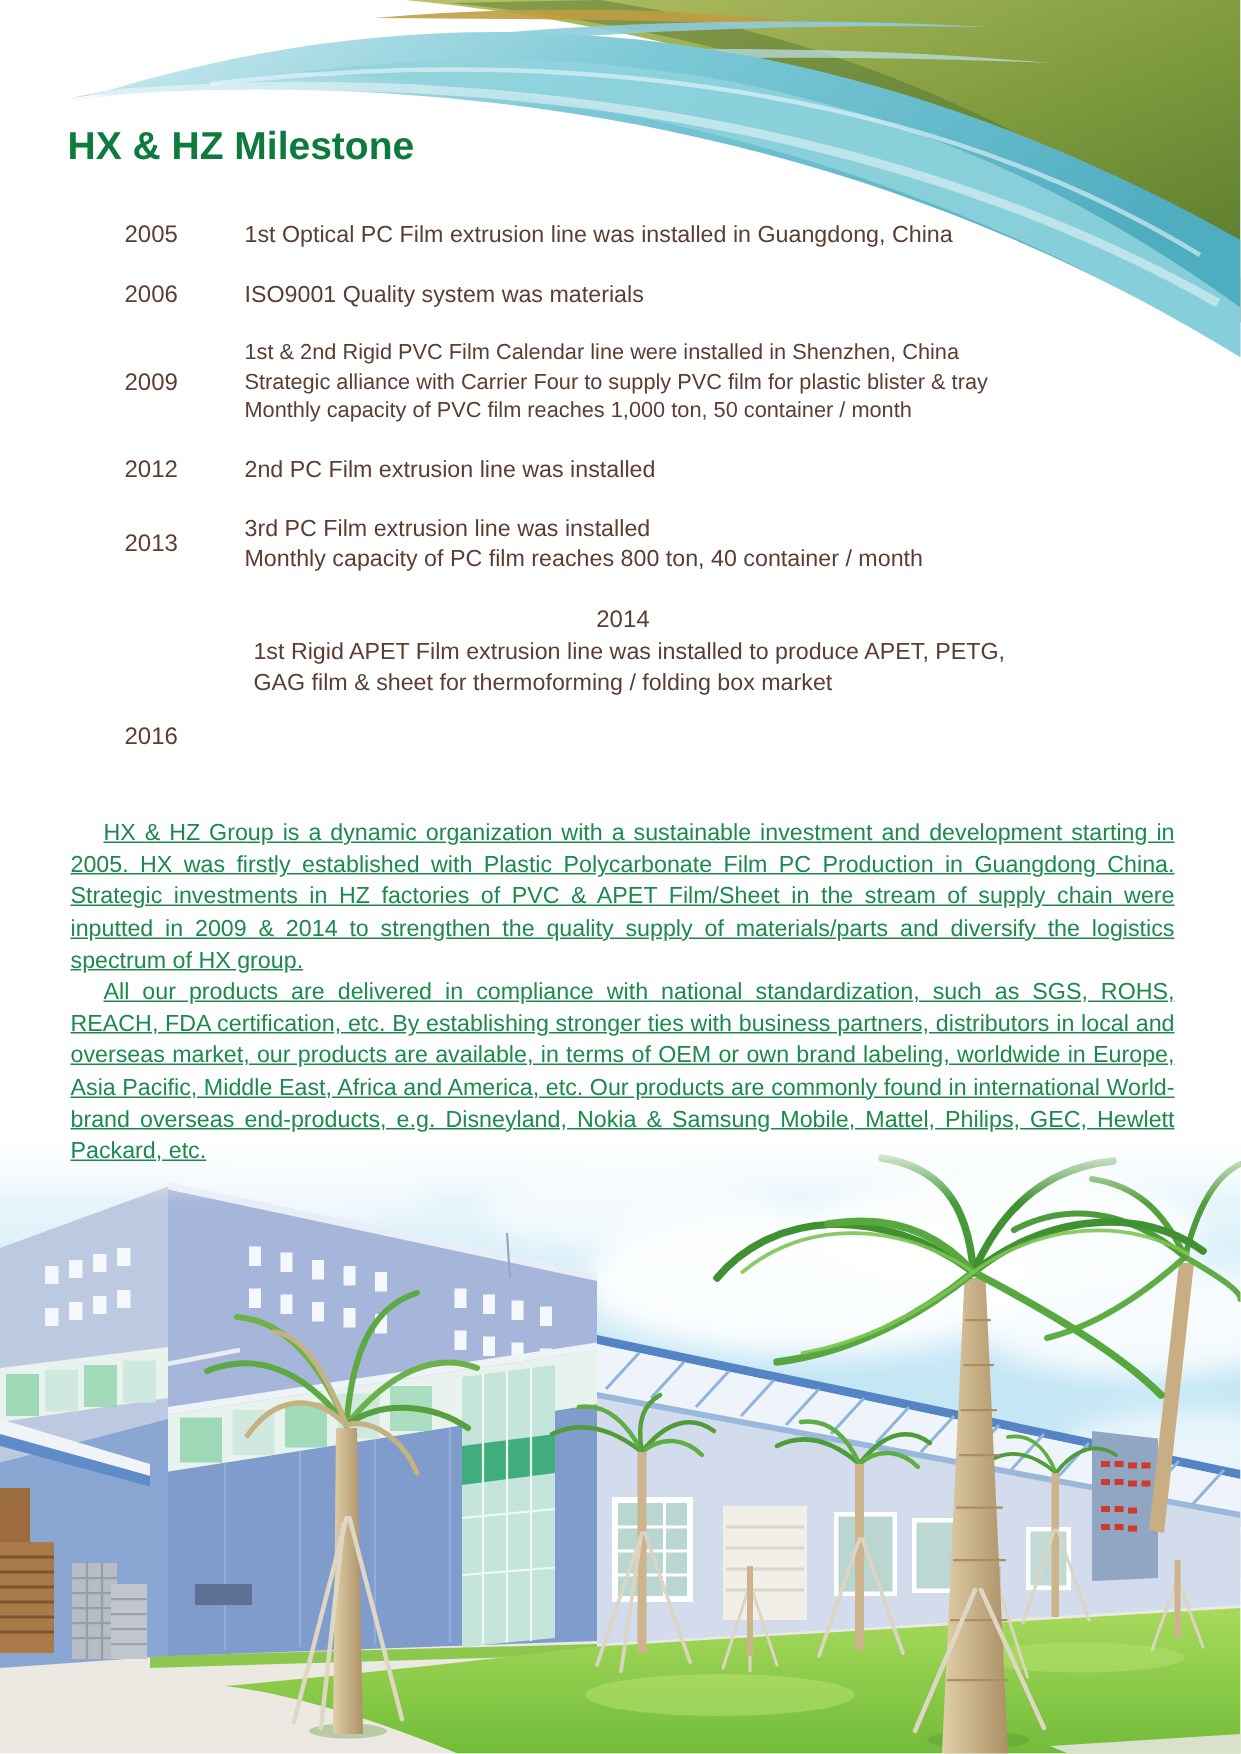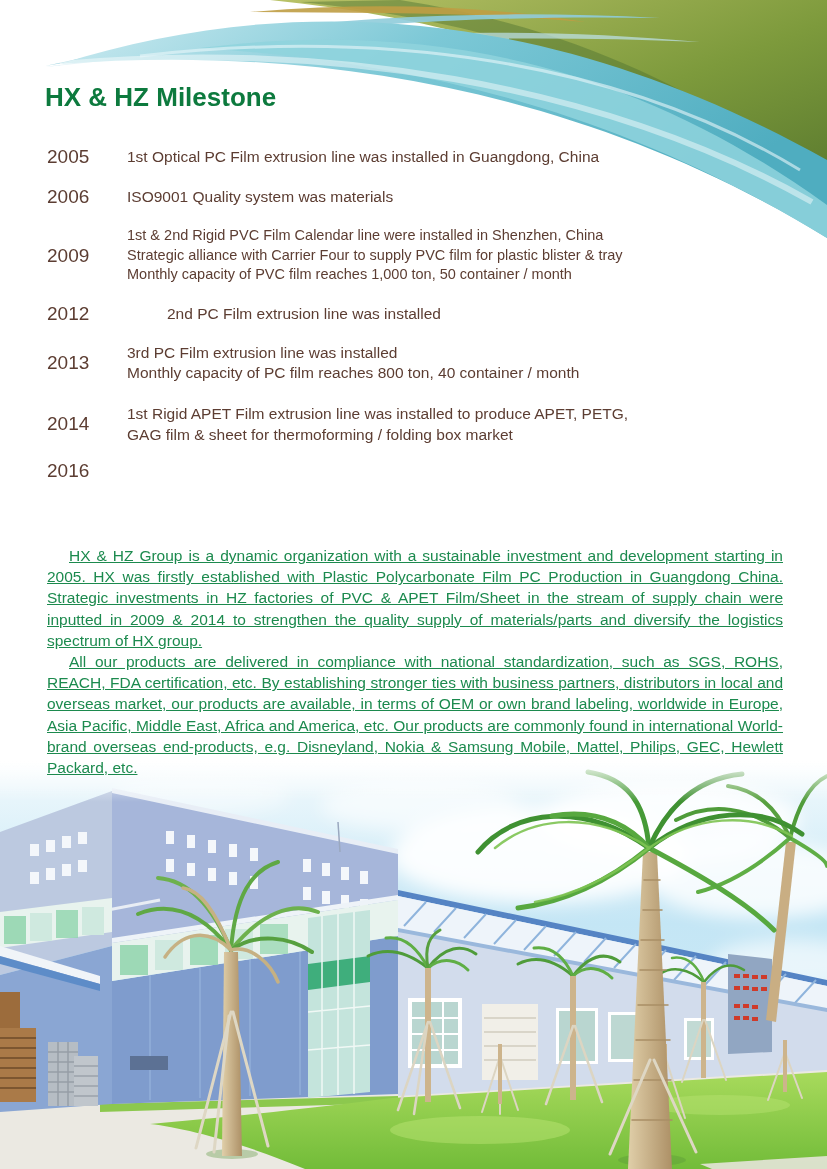--- a/index.html
+++ b/index.html
@@ -7,28 +7,28 @@
     width:827px;height:1169px;position:relative;background:#ffffff;
     font-family:"Liberation Sans", sans-serif;overflow:hidden;
   }
   .swoosh{position:absolute;top:0;left:0;width:827px;height:240px;z-index:1;}
   .page-title{
     position:absolute;left:45px;top:82px;margin:0;z-index:2;
     font-size:26px;font-weight:bold;color:#0d7a3e;letter-spacing:0px;
   }
   .timeline{position:absolute;left:47px;top:147px;width:745px;z-index:2;color:#5c3d32;}
   .trow{display:flex;align-items:center;font-size:15.5px;line-height:20px;}
-  .trow .year{flex:none;width:80px;font-size:19px;}
+  .trow .year{flex:none;width:80px;font-size:16px;margin-left:36px;}
   .trow .tlines{flex:1;}
   .r1{margin-bottom:20px;}
   .r2{margin-bottom:19px;}
   .r3{margin-bottom:19px;font-size:14.5px;line-height:19.5px;}
-  .r4{margin-bottom:19px;gap:40px;}
+  .r4{margin-bottom:19px;}
   .r5{margin-bottom:19px;line-height:20.5px;}
-  .r6{margin-bottom:16px;line-height:21px;}
+  .r6{margin-bottom:16px;line-height:21px;flex-direction:column;}
   .r7{line-height:20.5px;}
   .about{
     position:absolute;left:47px;top:545px;width:736px;z-index:3;
     color:#1c8a4e;font-size:15.5px;line-height:21.2px;text-align:justify;
   }
   .about p{margin:0;text-indent:22px;text-decoration:underline;}
   .photo{position:absolute;left:0;top:760px;width:827px;height:409px;z-index:2;}
 </style>
 </head>
 <body>

